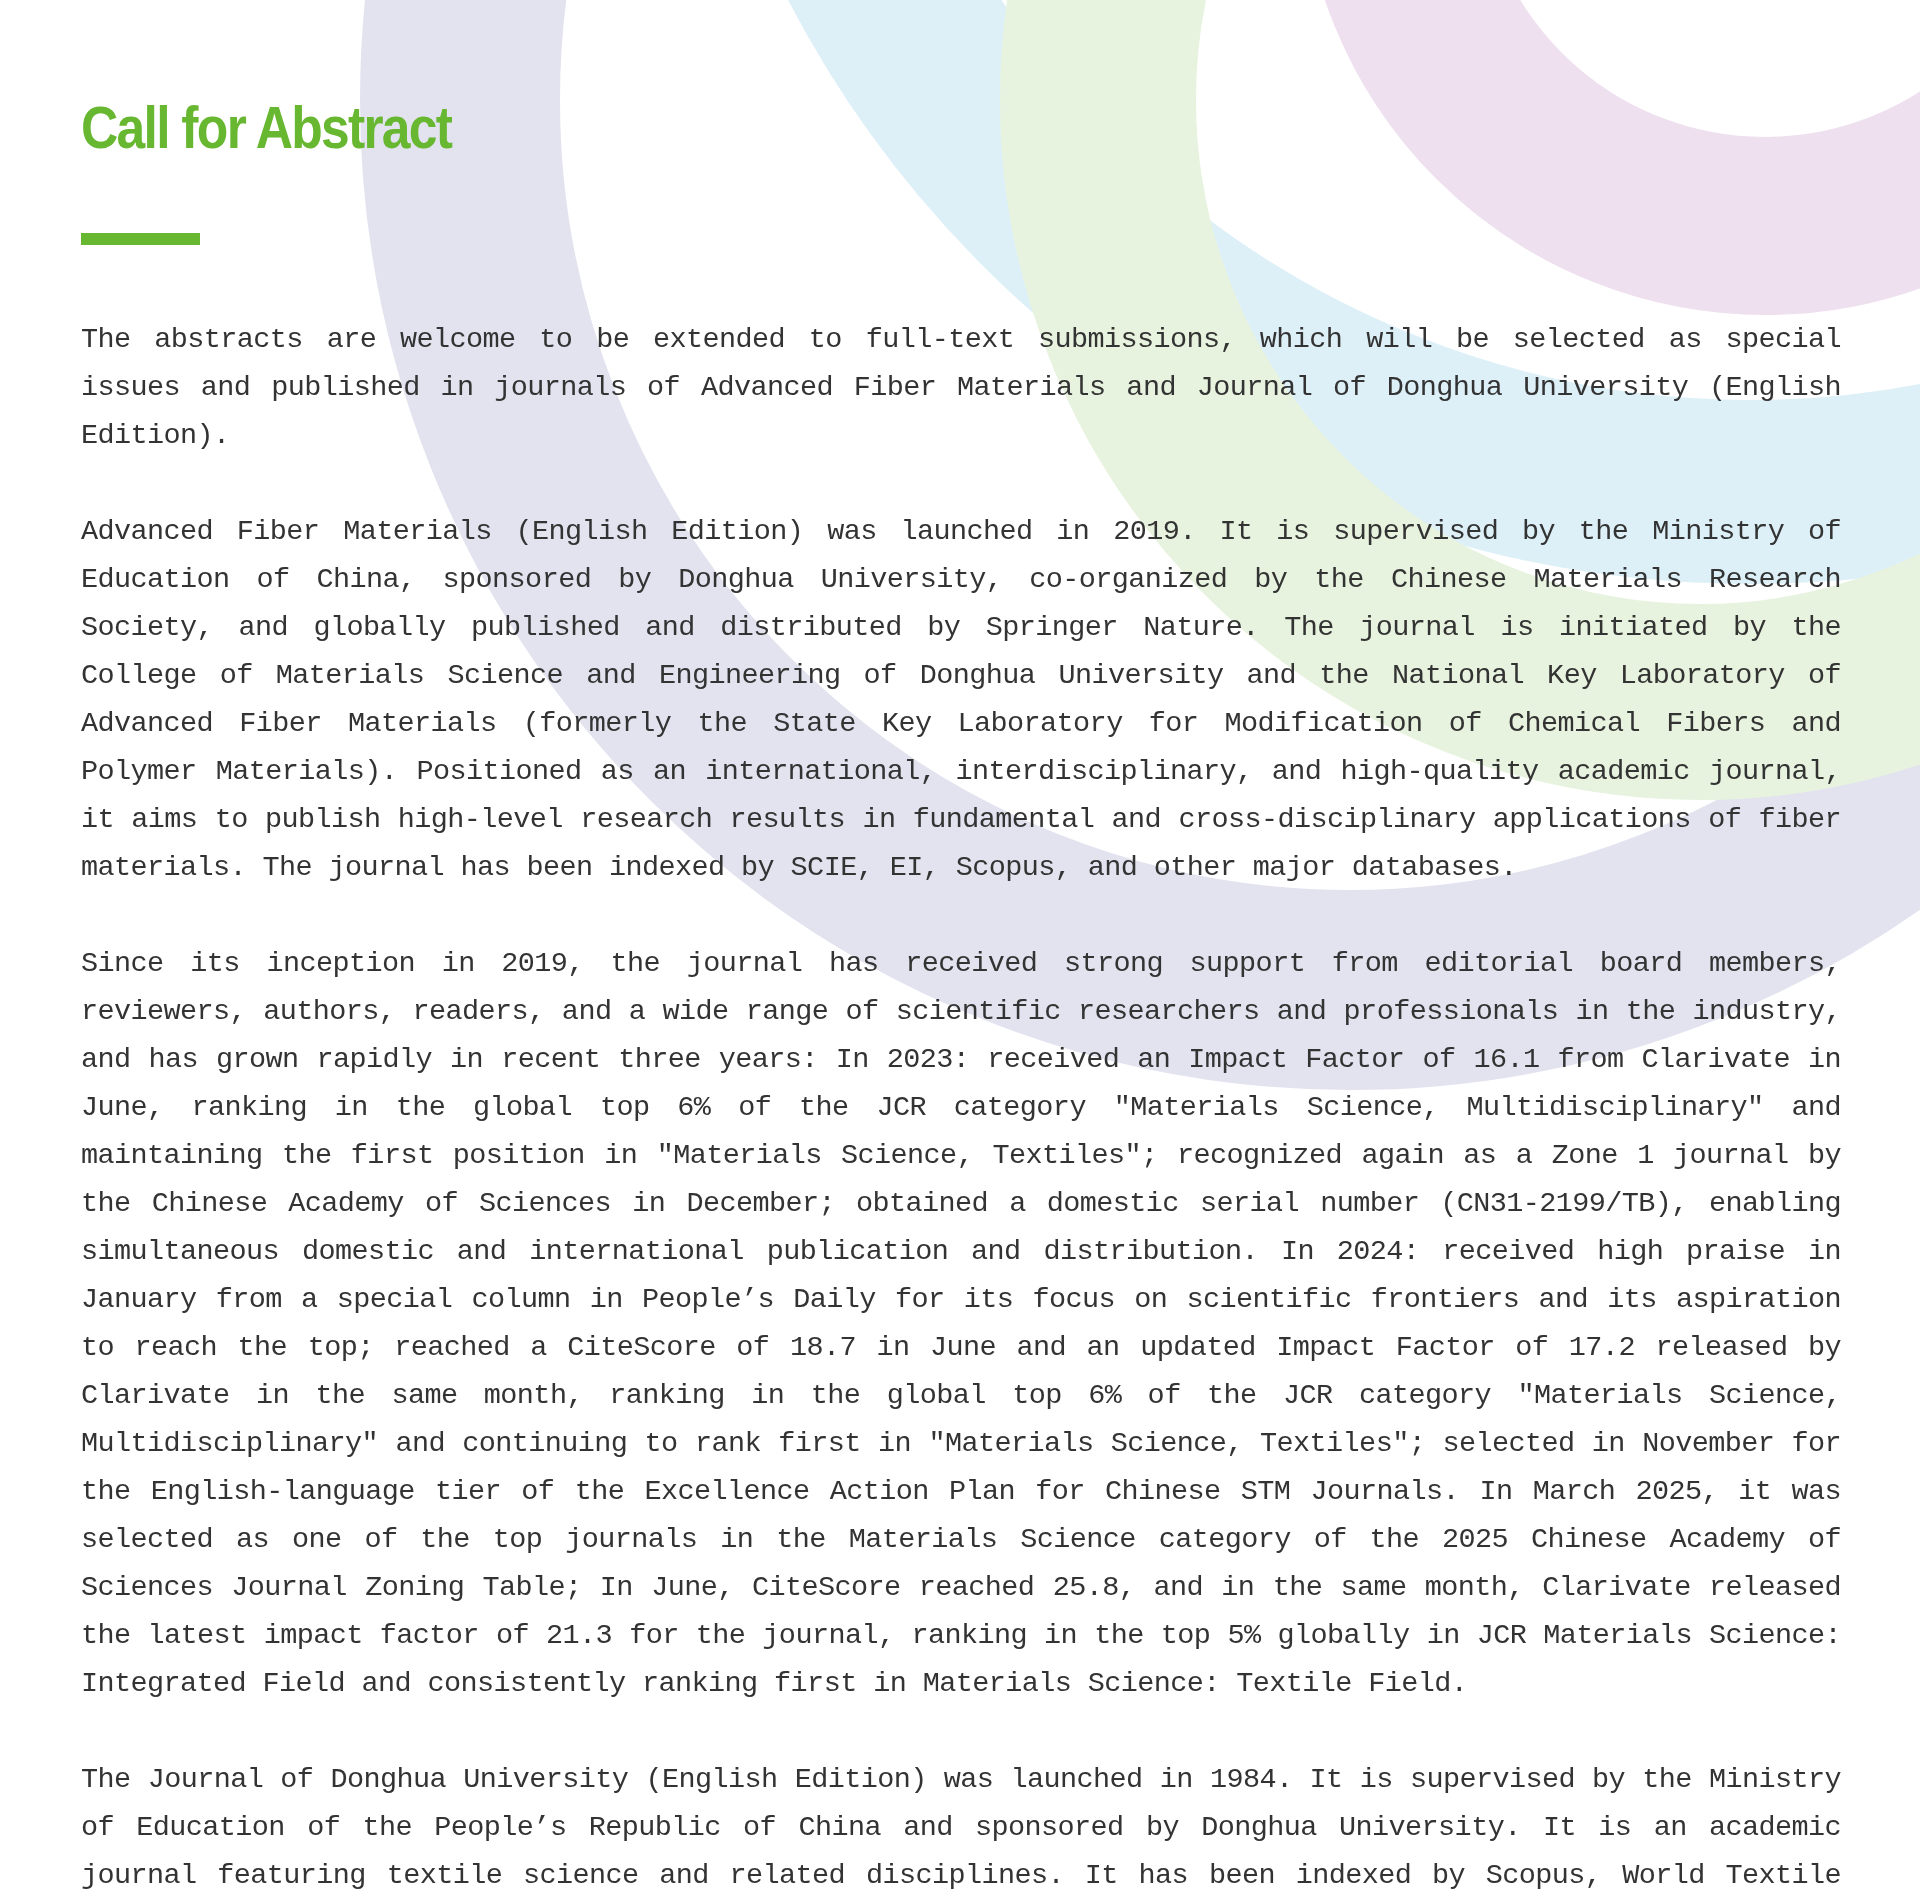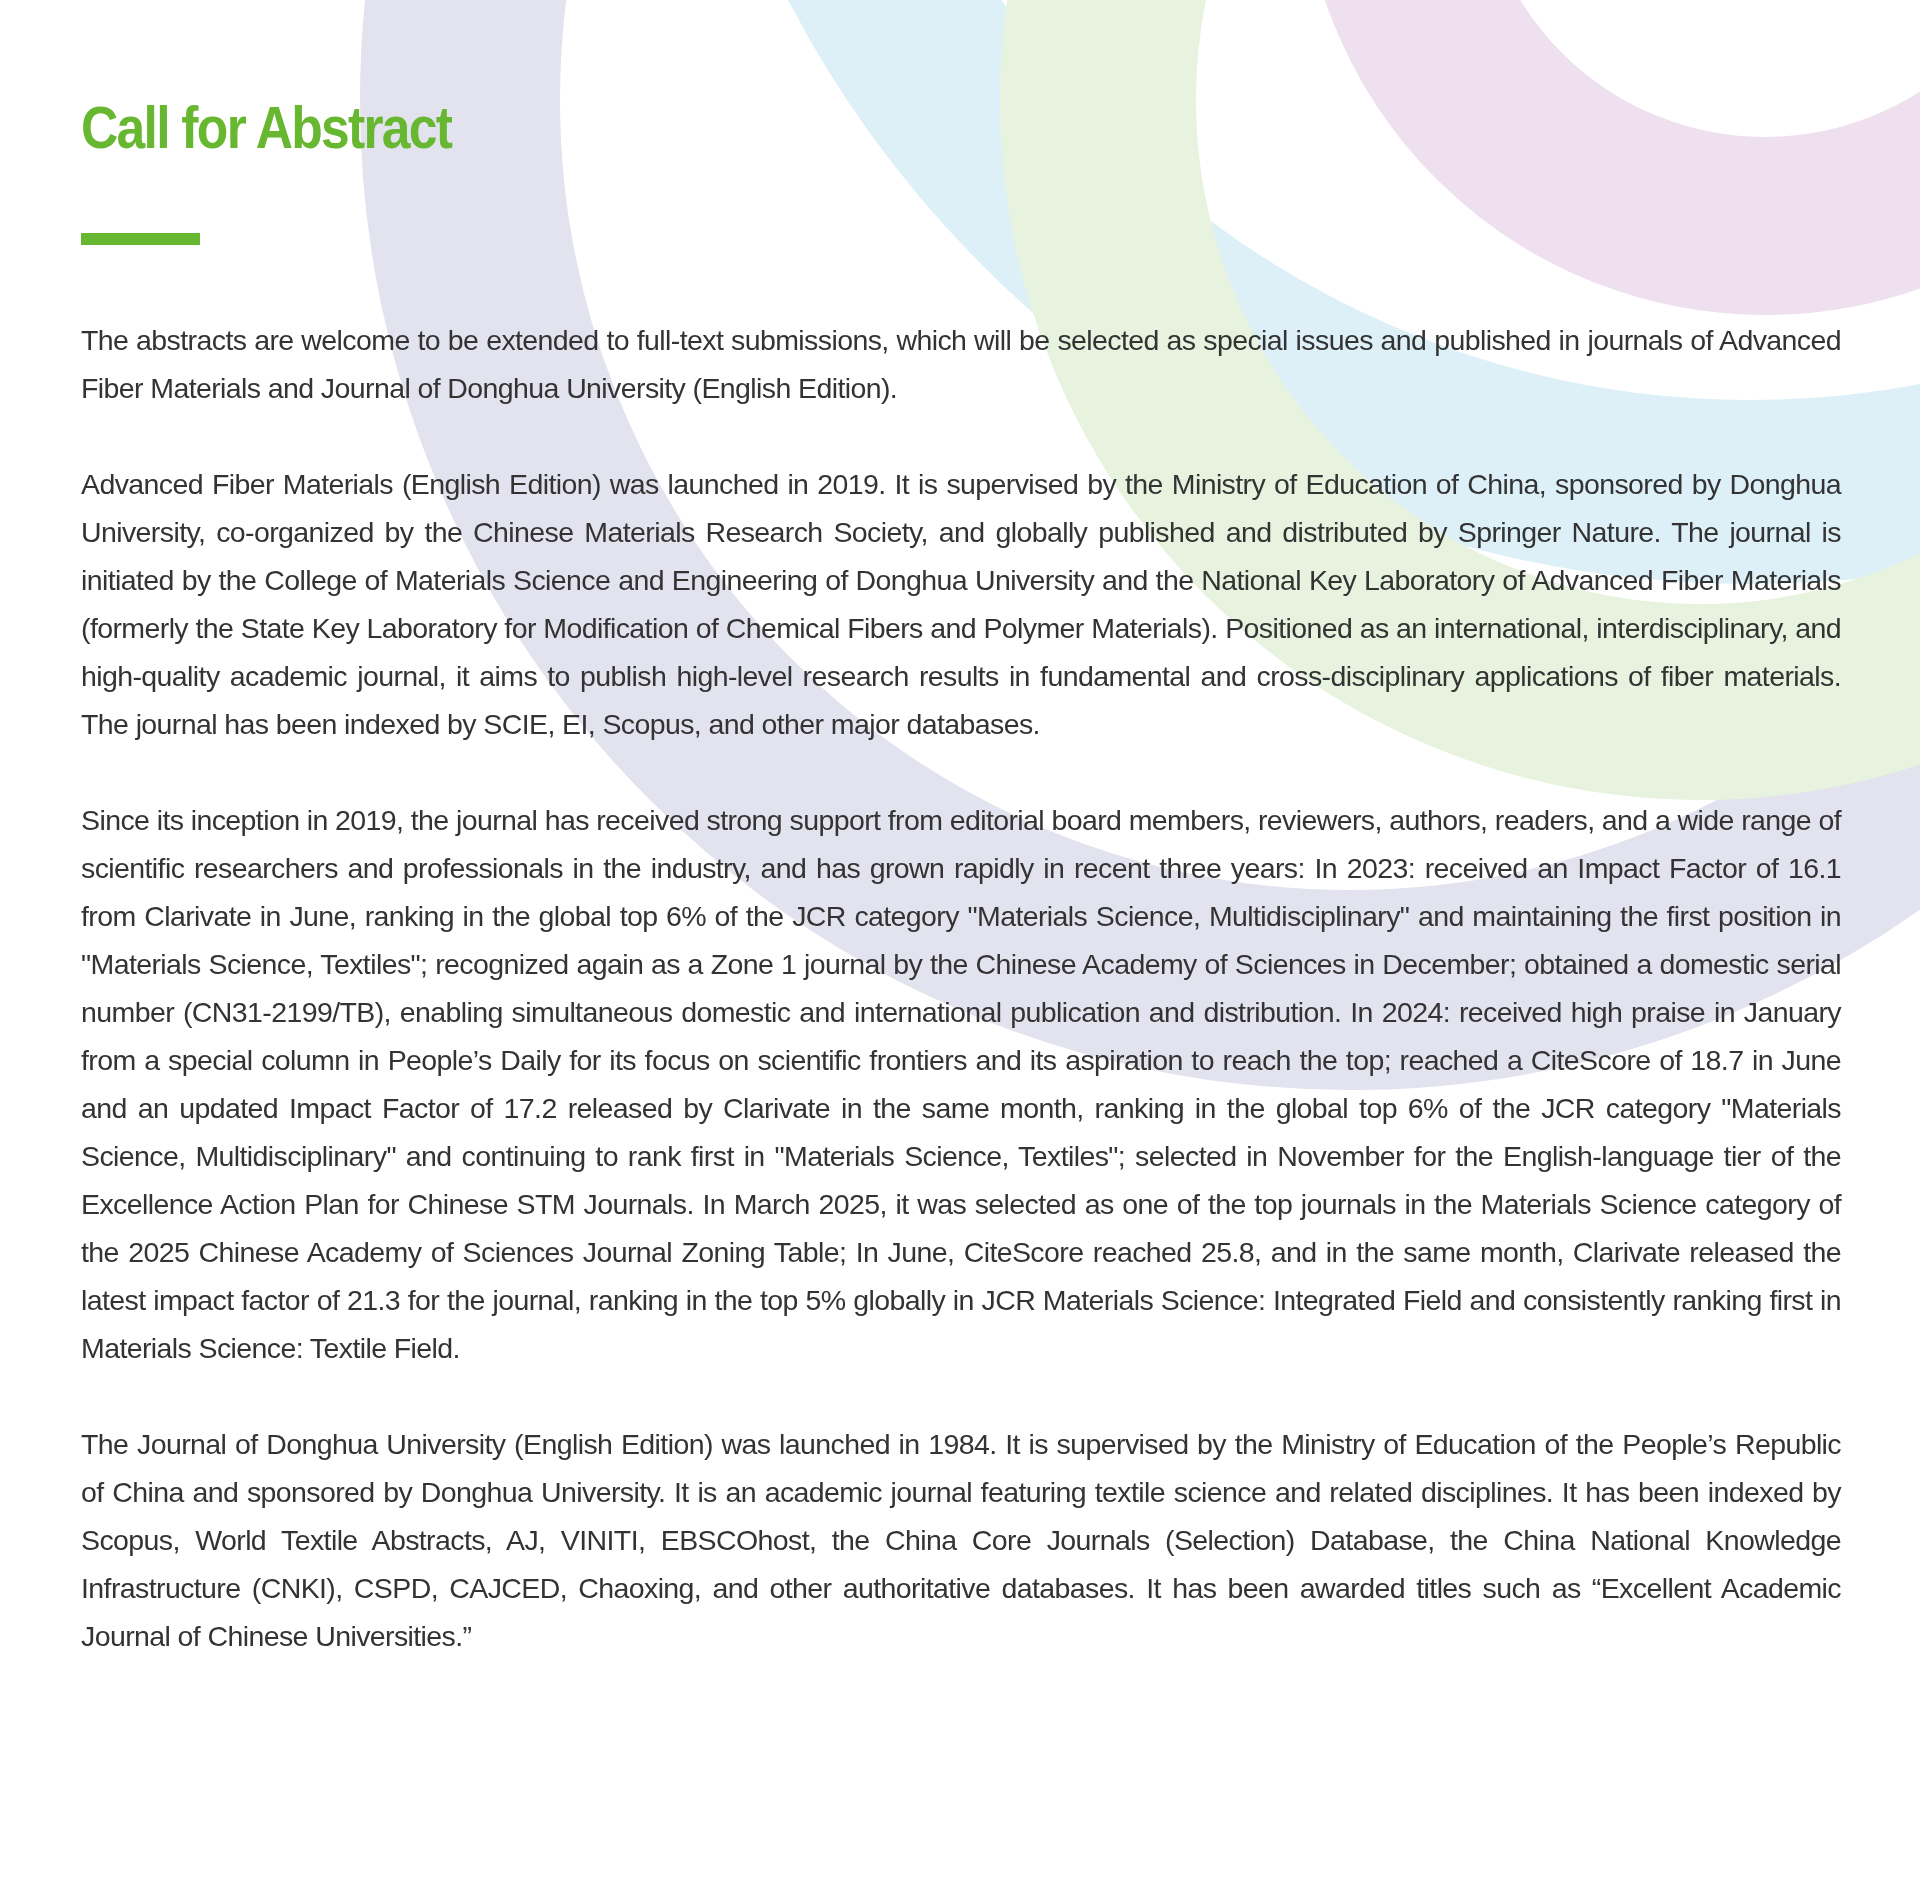--- a/index.html
+++ b/index.html
@@ -6,21 +6,21 @@
   body { width:1920px; height:1895px; position:relative; overflow:hidden;
          font-family:"Liberation Sans", "DejaVu Sans", sans-serif; }
   .bg { position:absolute; left:0; top:0; width:1920px; height:1895px; z-index:0; }
   .content { position:absolute; left:81px; top:0; width:1760px; z-index:1; }
   .title { position:absolute; top:92px; left:0; margin:0; font-family:"Liberation Sans", sans-serif;
            font-weight:bold; font-size:60px; letter-spacing:-2px; transform:scaleX(0.86); transform-origin:left;
            color:#67b731; line-height:72px; white-space:nowrap; }
   .rule { position:absolute; top:233px; left:0; width:119px; height:12px; background:#67b731; }
   .body { position:absolute; top:316px; left:0; width:1760px; }
   .para { margin:0 0 48px 0; font-size:28.5px; line-height:48px; color:#333333;
-          text-align:justify; letter-spacing:-0.6px; }
+          text-align:justify; letter-spacing:-0.6px;font-family:Liberation Mono, monospace; }
 </style>
 </head>
 <body>
 
 <svg class="bg" viewBox="0 0 1920 1895" xmlns="http://www.w3.org/2000/svg">
 
   <circle cx="1350" cy="100" r="890" fill="none" stroke="#e3e3f0" stroke-width="200"></circle>
 
   <circle cx="1750" cy="-500" r="992" fill="none" stroke="#ddf0f8" stroke-width="184"></circle>
 

